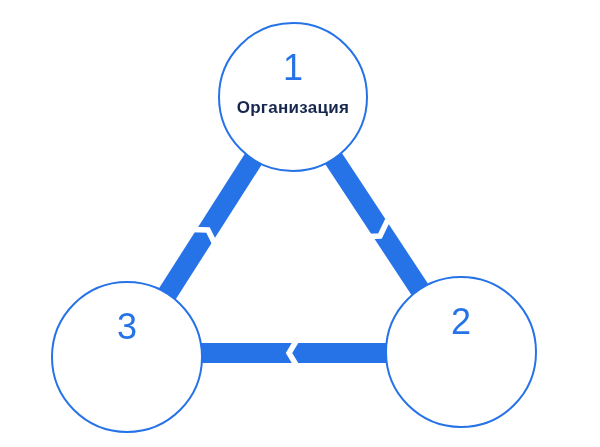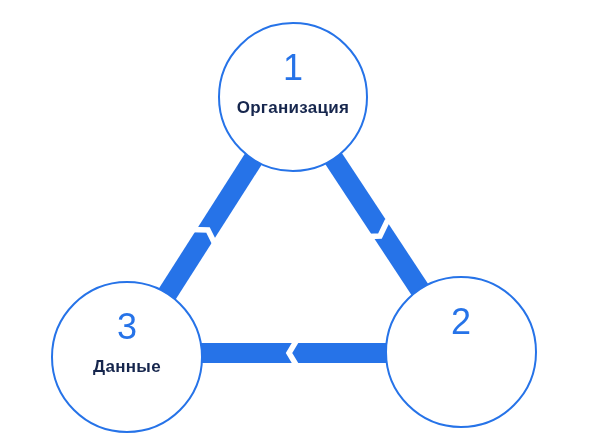--- a/index.html
+++ b/index.html
@@ -54,16 +54,15 @@
     <div class="num">1</div>
     <div class="label">Организация</div>
   </div>
 
   <div class="node node-2">
     <div class="num">2</div>
   </div>
 
   <div class="node node-3">
     <div class="num">3</div>
-    <div class="label">Данные</div>
   </div>
 
 </div>
 
 </body></html>

